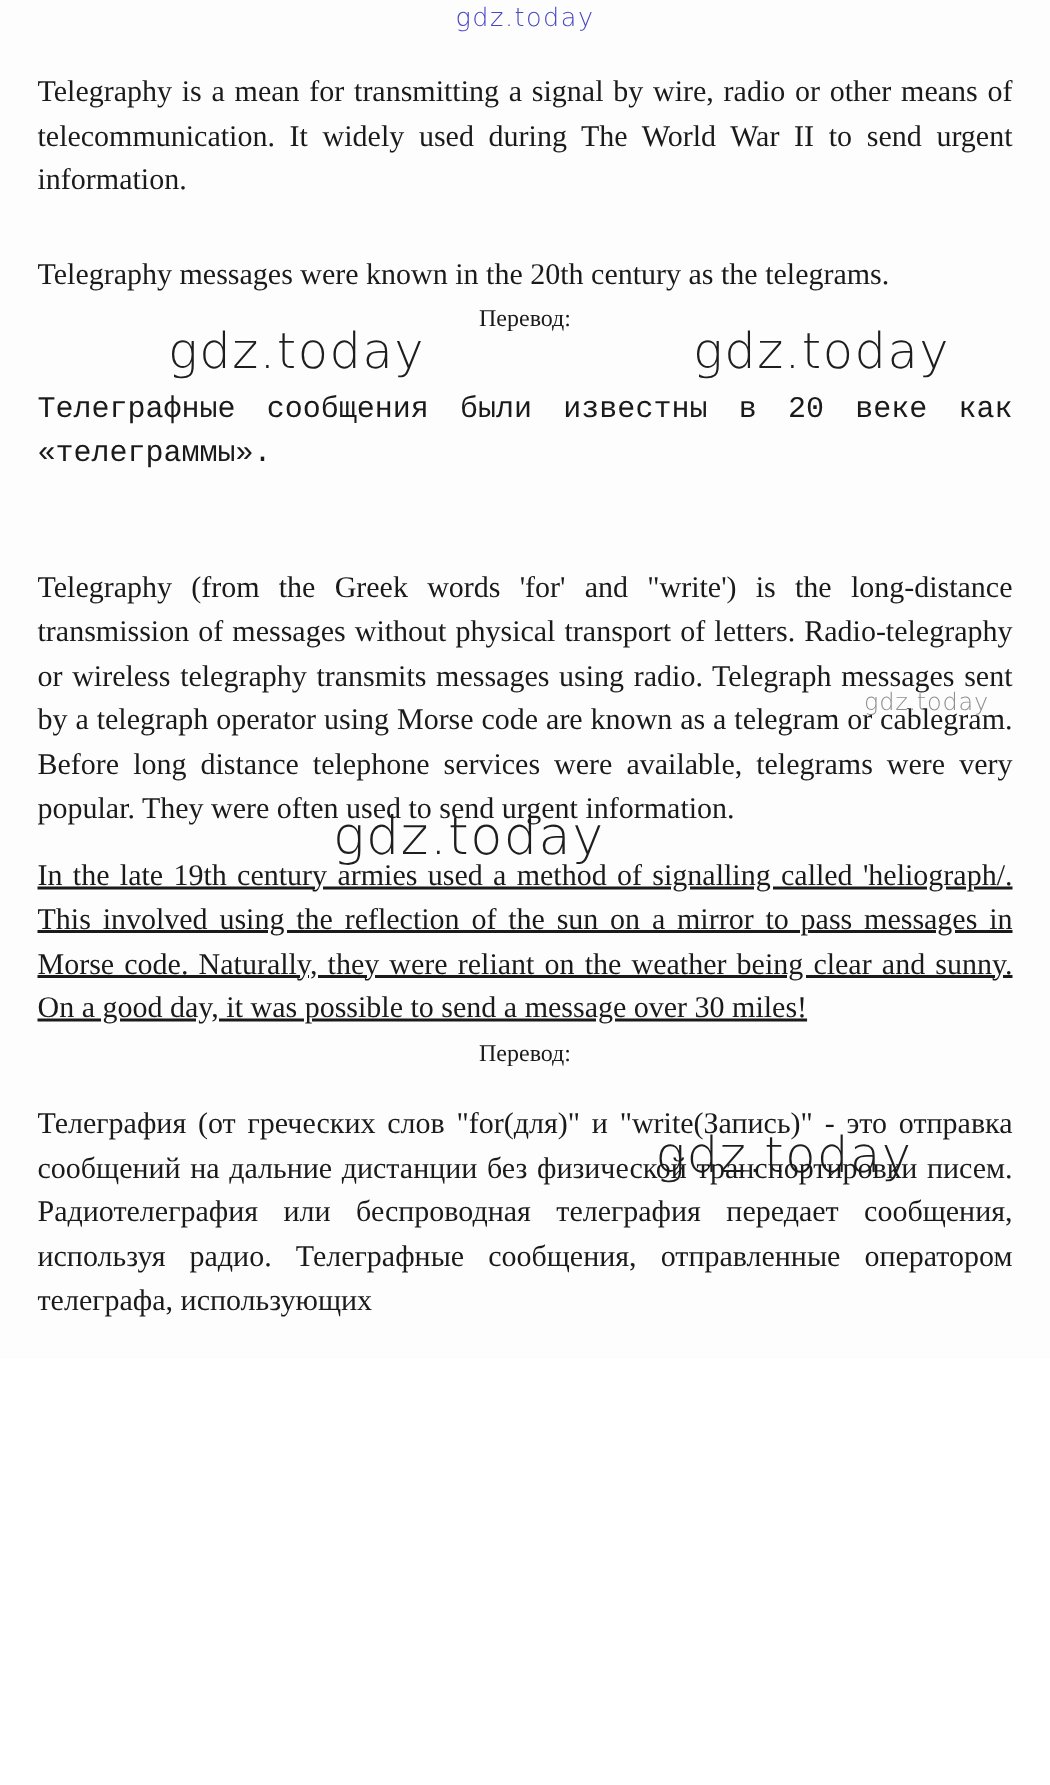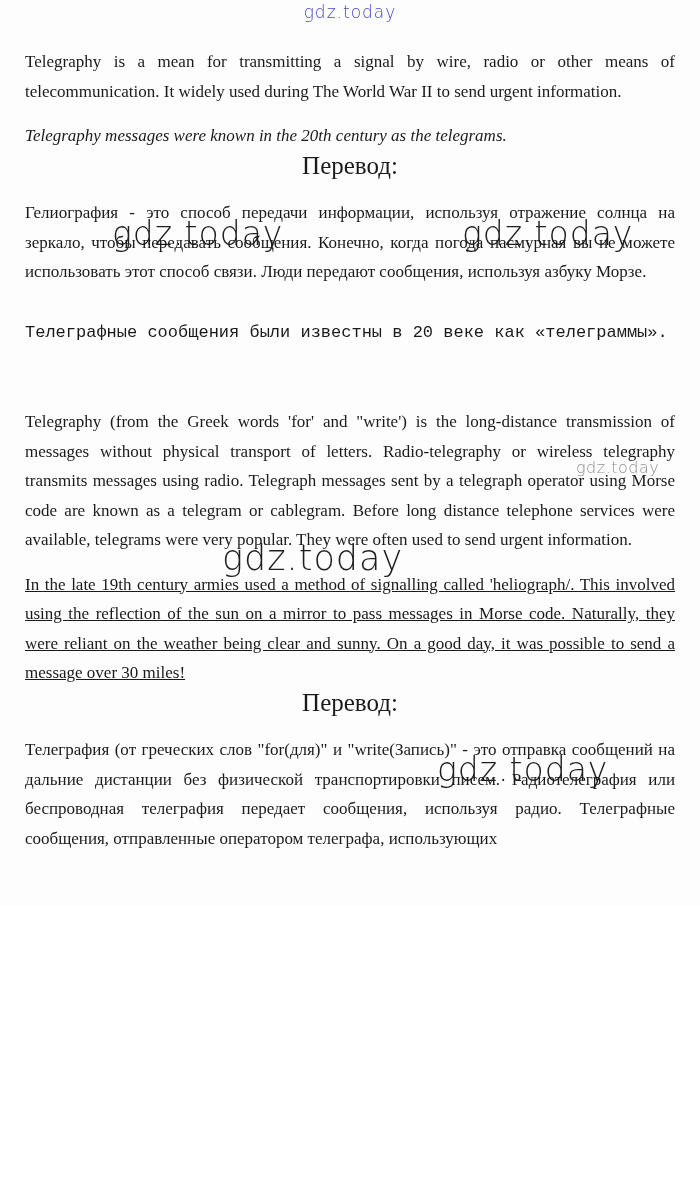--- a/index.html
+++ b/index.html
@@ -15,37 +15,37 @@
     background: #fdfdfd;
     font-family: "Liberation Serif", serif;
     color: #1a1a1a;
     overflow: hidden;
   }
   .content {
     position: relative;
     padding: 0 25px;
   }
   .para {
-    font-size: 17px;
+    font-size: 20px;
     line-height: 29.5px;
     text-align: justify;
     margin: 0;
   }
   .p-en1  { margin-top: 47px; }
-  .p-en2  { margin-top: 15px; font-style: italic; }
+  .p-en2  { margin-top: 33px; }
   .h-per1 { margin-top: 17px; }
   .p-ru1  { margin-top: 18px; }
   .p-ru2  { margin-top: 15px; }
   .p-ru3  { margin-top: 31px; font-family: Liberation Mono, monospace; }
   .p-en3  { margin-top: 60px; }
   .p-en4  { margin-top: 15px; text-decoration: underline; }
   .h-per2 { margin-top: 12px; }
   .p-ru4  { margin-top: 18px; }
   .heading {
-    font-size: 25px;
+    font-size: 16px;
     line-height: 29.5px;
     text-align: center;
     margin: 0;
   }
   
   .wm {
     position: absolute;
     font-family: "DejaVu Sans", "Liberation Sans", sans-serif;
     font-weight: 200;
     white-space: nowrap;
@@ -101,21 +101,20 @@
   <span class="wm wm-black wm-right-3">gdz.today</span>
 
   <div class="content">
 
     <p class="para p-en1">Telegraphy is a mean for transmitting a signal by wire, radio or other means of telecommunication. It widely used during The World War II to send urgent information.</p>
 
     <p class="para p-en2">Telegraphy messages were known in the 20th century as the telegrams.</p>
 
     <p class="heading h-per1">Перевод:</p>
 
-    <p class="para p-ru1">Гелиография - это способ передачи информации, используя отражение солнца на зеркало, чтобы передавать сообщения. Конечно, когда погода пасмурная вы не можете использовать этот способ связи. Люди передают сообщения, используя азбуку Морзе.</p>
 
 
     <p class="para p-ru3">Телеграфные сообщения были известны в 20 веке как «телеграммы».</p>
 
     <p class="para p-en3">Telegraphy (from the Greek words 'for' and "write') is the long-distance transmission of messages without physical transport of letters. Radio-telegraphy or wireless telegraphy transmits messages using radio. Telegraph messages sent by a telegraph operator using Morse code are known as a telegram or cablegram. Before long distance telephone services were available, telegrams were very popular. They were often used to send urgent information.</p>
 
     <p class="para p-en4">In the late 19th century armies used a method of signalling called 'heliograph/. This involved using the reflection of the sun on a mirror to pass messages in Morse code. Naturally, they were reliant on the weather being clear and sunny. On a good day, it was possible to send a message over 30 miles!</p>
 
     <p class="heading h-per2">Перевод:</p>
 

